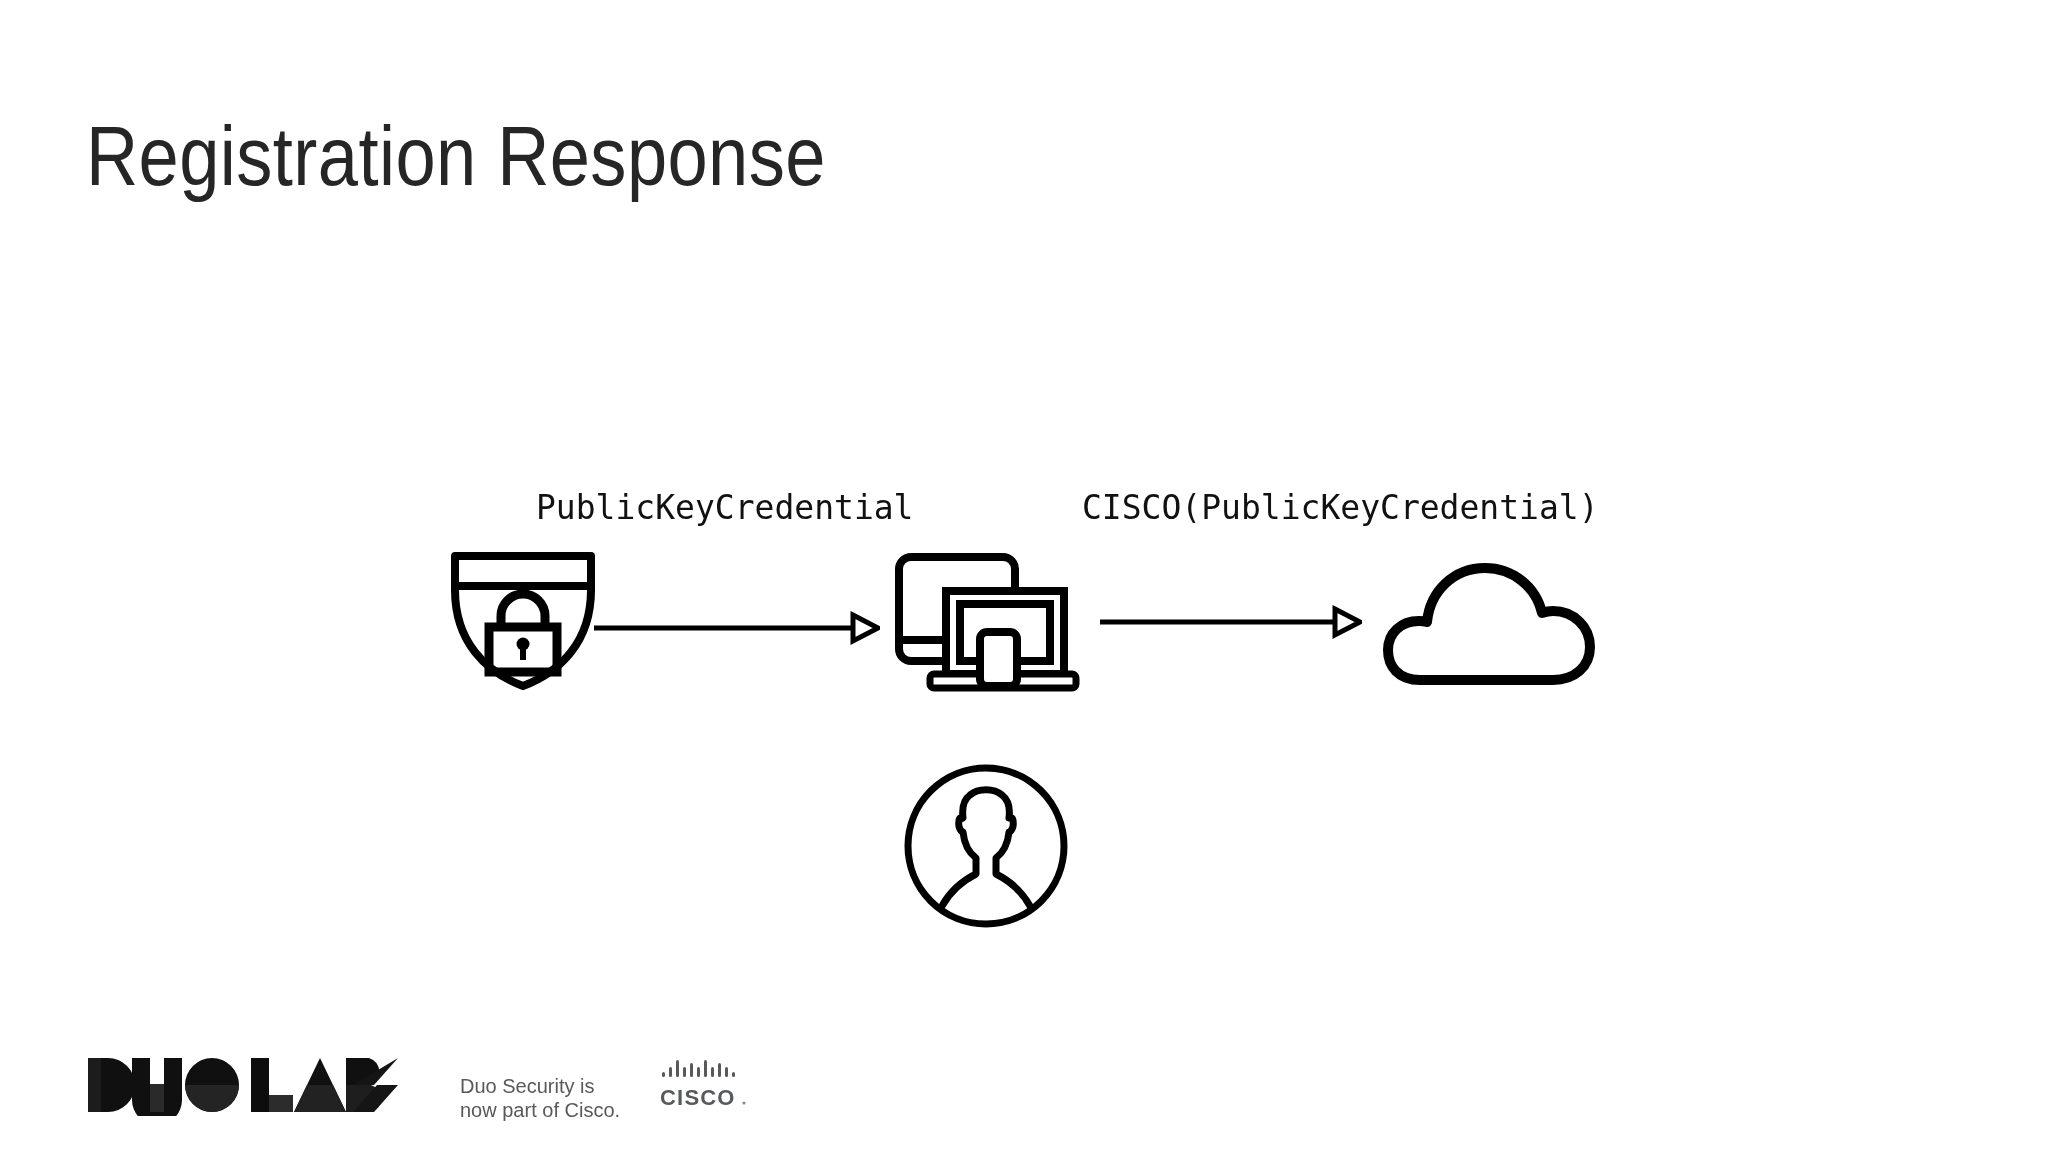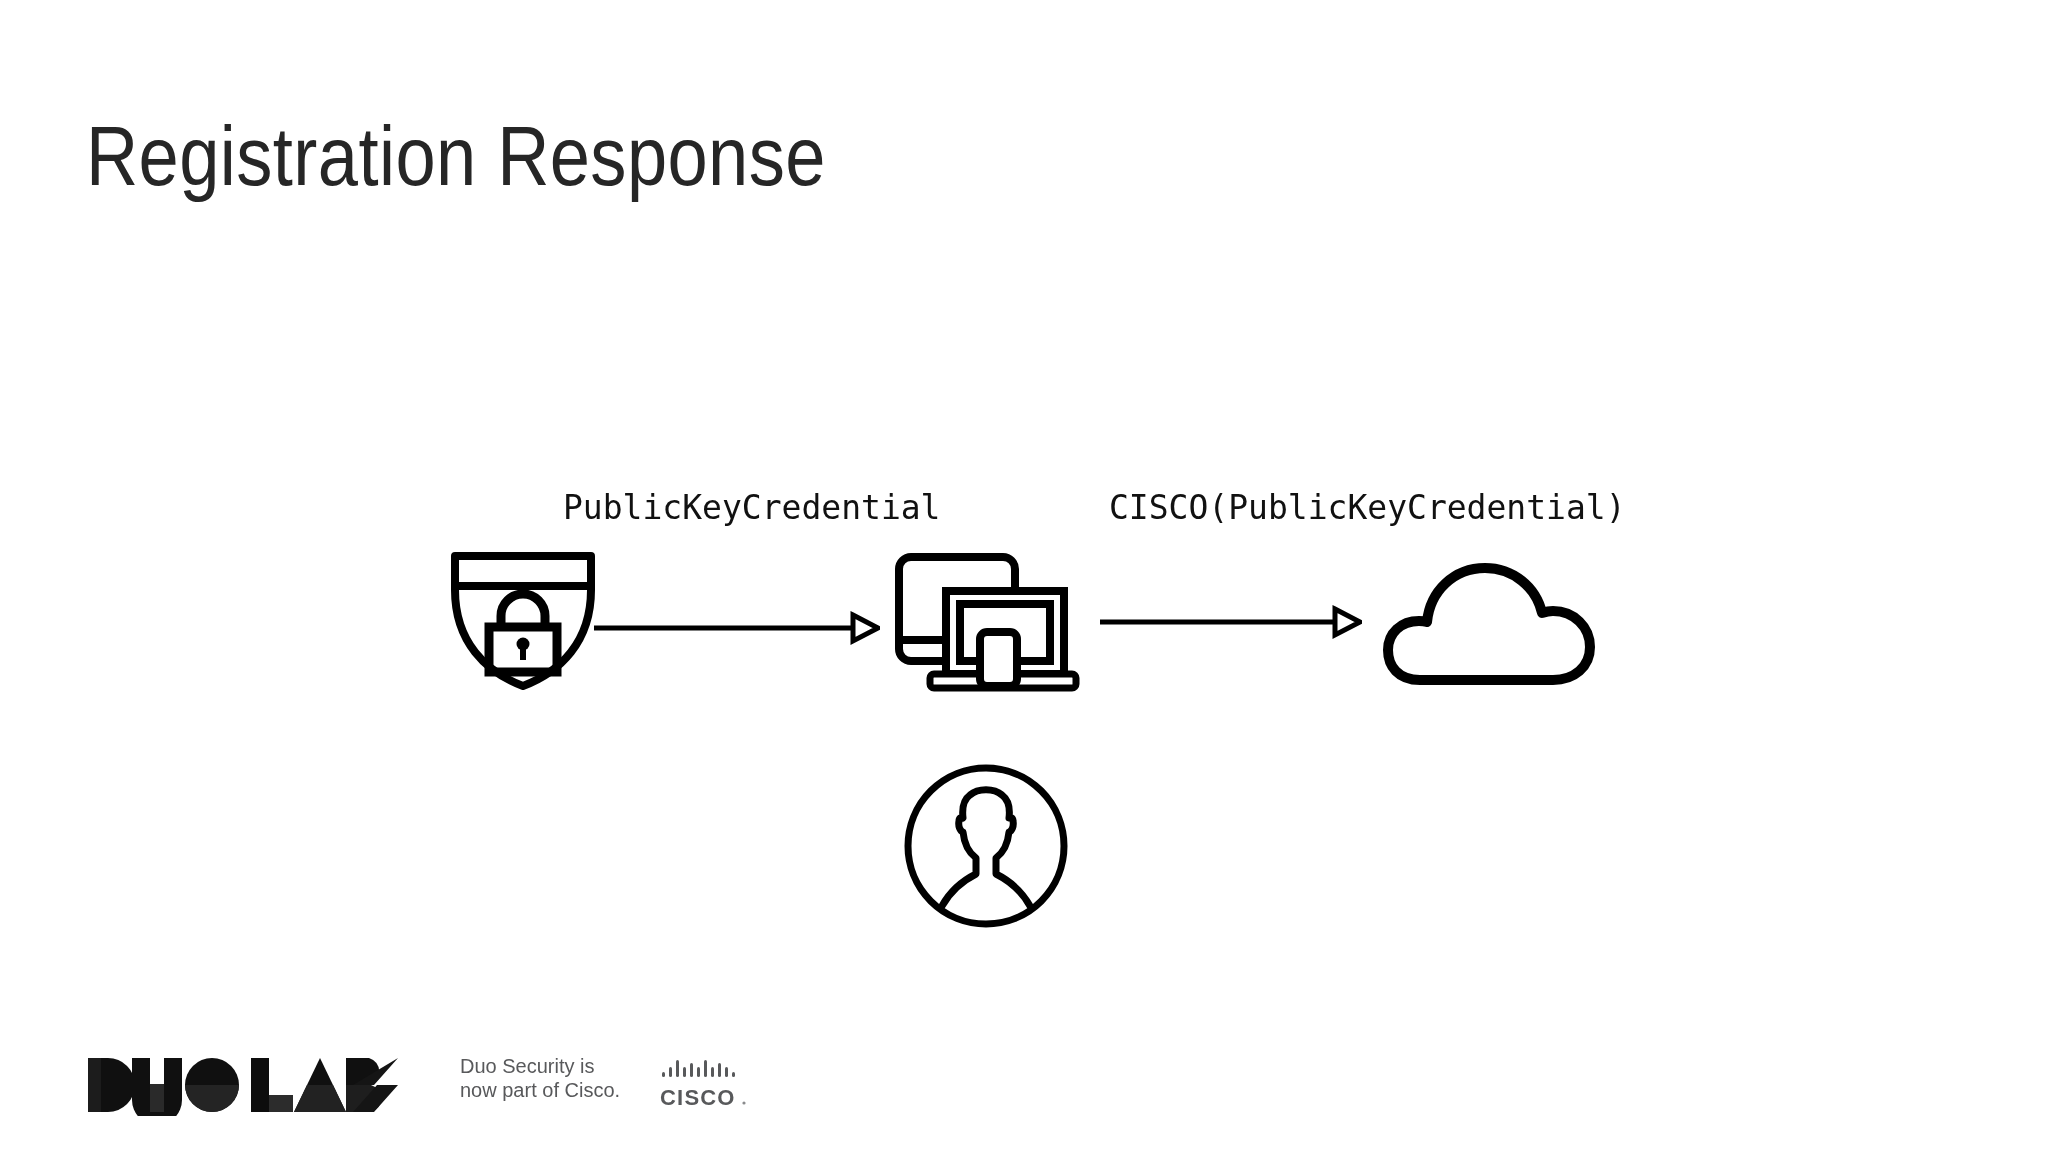--- a/index.html
+++ b/index.html
@@ -43,21 +43,20 @@
 
   
   .flow-label {
     position: absolute;
     font-family: "DejaVu Sans Mono", "Liberation Mono", monospace;
     font-size: 33px;
     font-weight: 400;
     color: #111111;
     white-space: nowrap;
     letter-spacing: 0px;
-    margin-left: 27px;
   }
   #label-credential { left: 536px; top: 488px; }
   #label-json       { left: 1082px; top: 488px; }
 
   
   .node {
     position: absolute;
   }
   #node-authenticator { left: 448px;  top: 550px; width: 150px; height: 140px; }
   #node-client-devices{ left: 894px;  top: 552px; width: 186px; height: 142px; }
@@ -83,21 +82,21 @@
     display: flex;
     align-items: flex-start;
   }
   #duo-labs-logo {
     width: 310px;
     height: 62px;
     margin-top: 8px;
   }
   #cisco-tagline {
     margin-left: 62px;
-    margin-top: 8px;
+    margin-top: 28px;
     font-family: "Liberation Sans", sans-serif;
     font-size: 20px;
     line-height: 1.22;
     color: #58595b;
     white-space: nowrap;
   }
   #cisco-logo {
     margin-left: 38px;
     margin-top: 12px;
     width: 92px;

